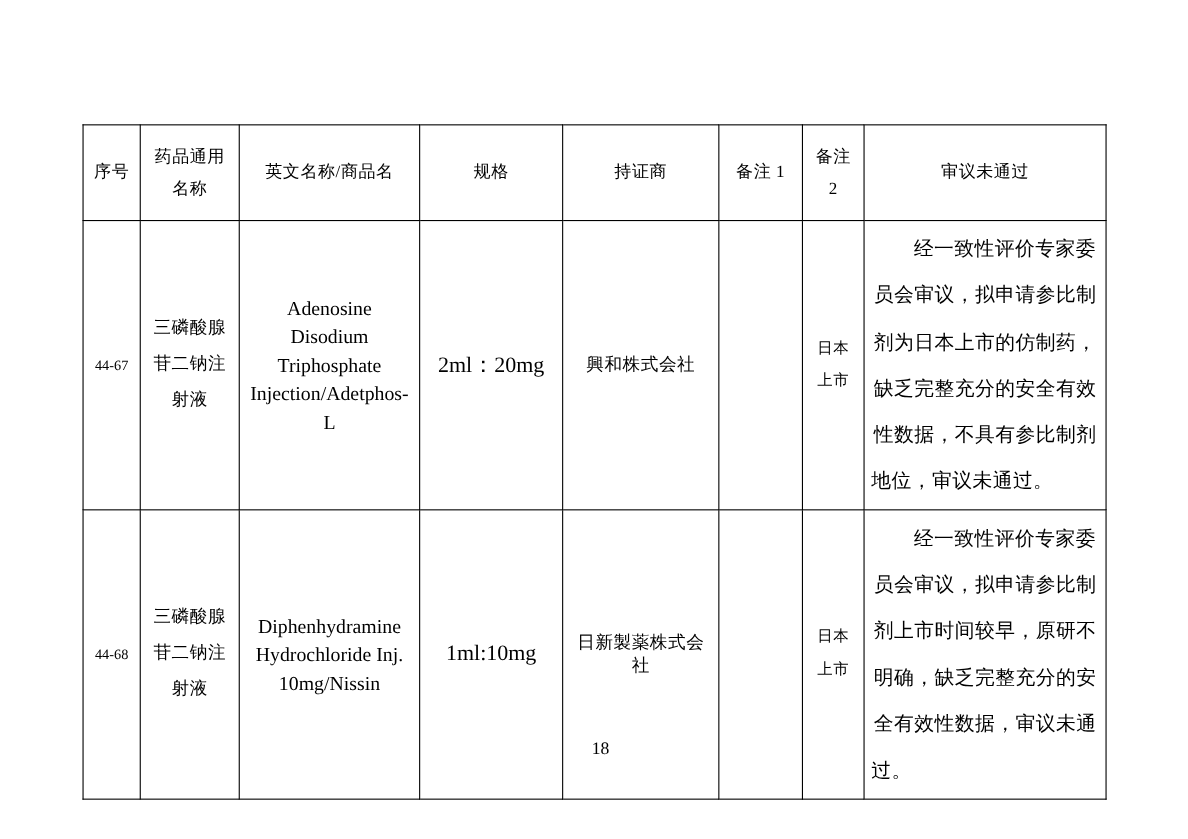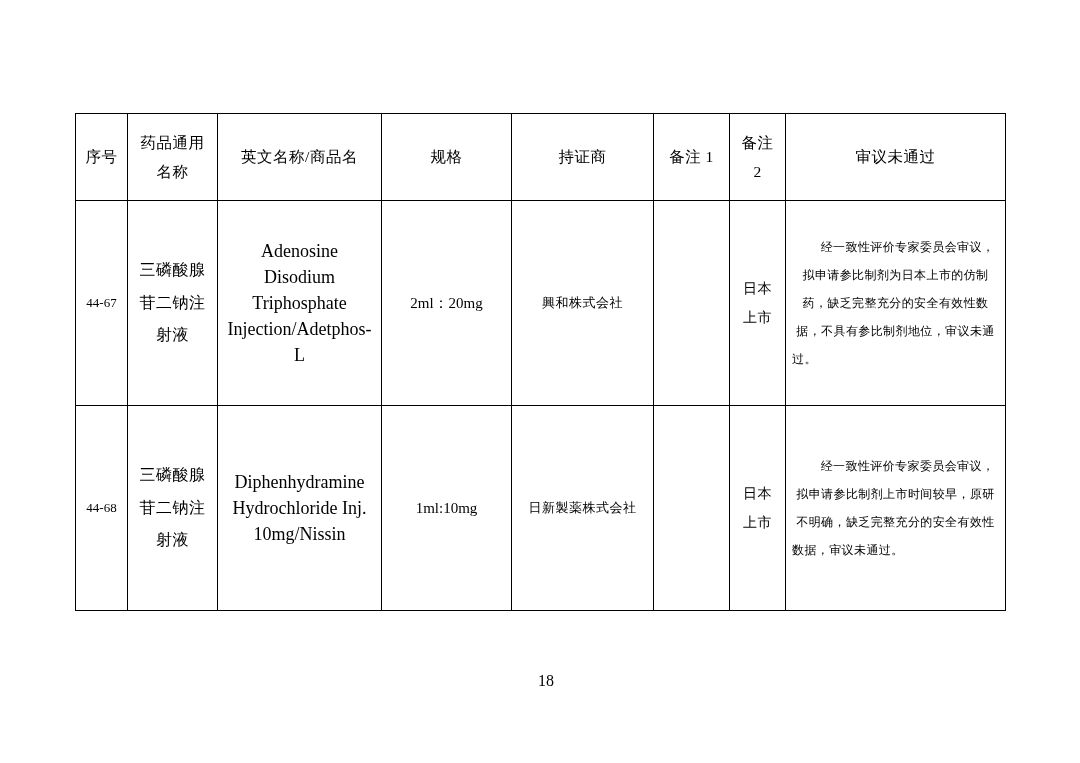--- a/index.html
+++ b/index.html
@@ -65,35 +65,35 @@
     font-size: 16px;
     line-height: 2.05;
     letter-spacing: 0.5px;
   }
   .cell-en {
     font-size: 18px;
     line-height: 1.45;
     font-family: "Liberation Serif", "DejaVu Serif", serif;
   }
   .cell-spec {
-    font-size: 15px;
+    font-size: 20px;
     margin-top: 40px;
   }
   .cell-holder {
-    font-size: 13px;
+    font-size: 16px;
     letter-spacing: 0.5px;
   }
   .cell-note2 {
     font-size: 14px;
     line-height: 2.1;
     letter-spacing: 0.5px;
     margin-top: 15px;
   }
   .cell-desc {
-    font-size: 12px;
+    font-size: 18px;
     line-height: 2.35;
     text-align: justify;
     text-align-last: left;
     letter-spacing: 0.4px;
     padding: 10px 12px 10px 12px;
     vertical-align: top;
   }
   .cell-desc .indent {
     text-indent: 2em;
     display: block;

